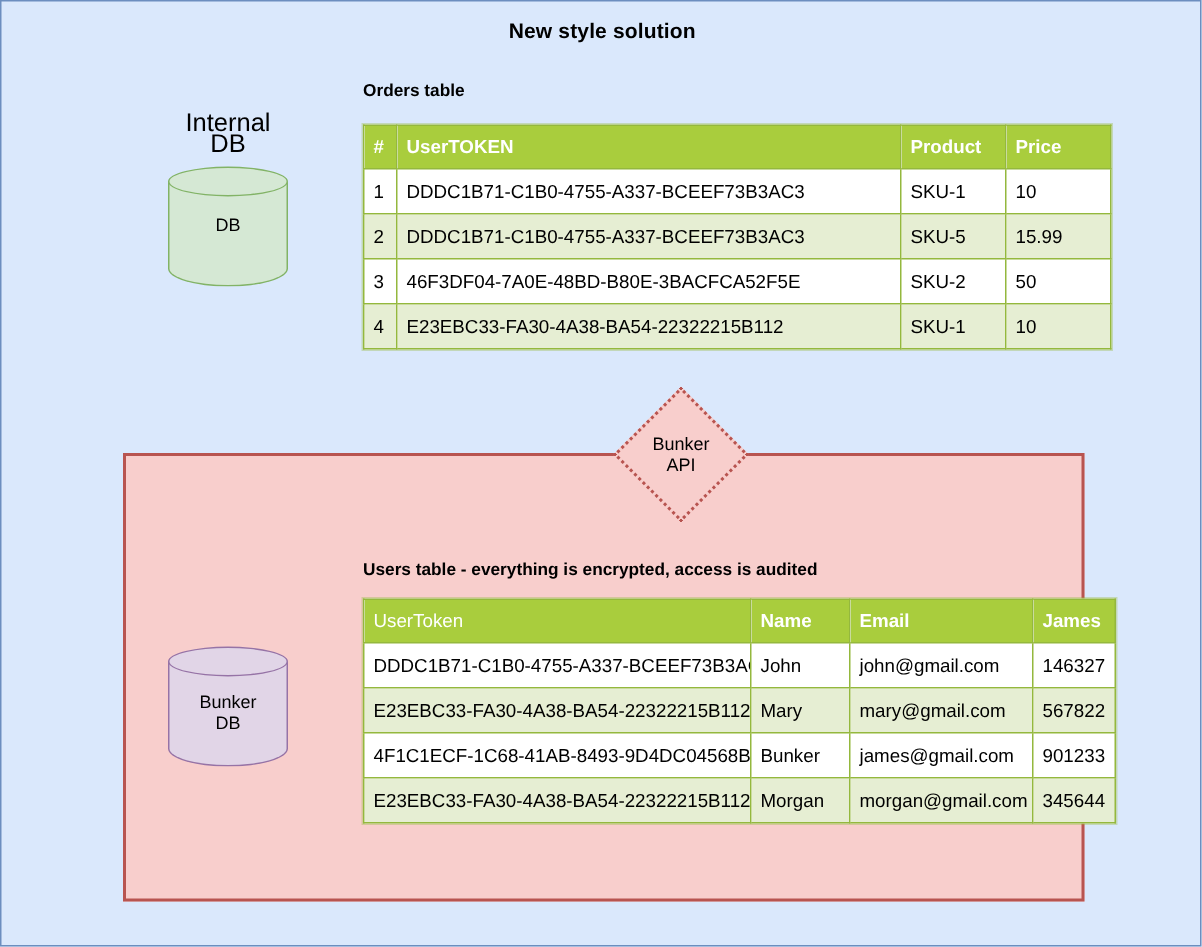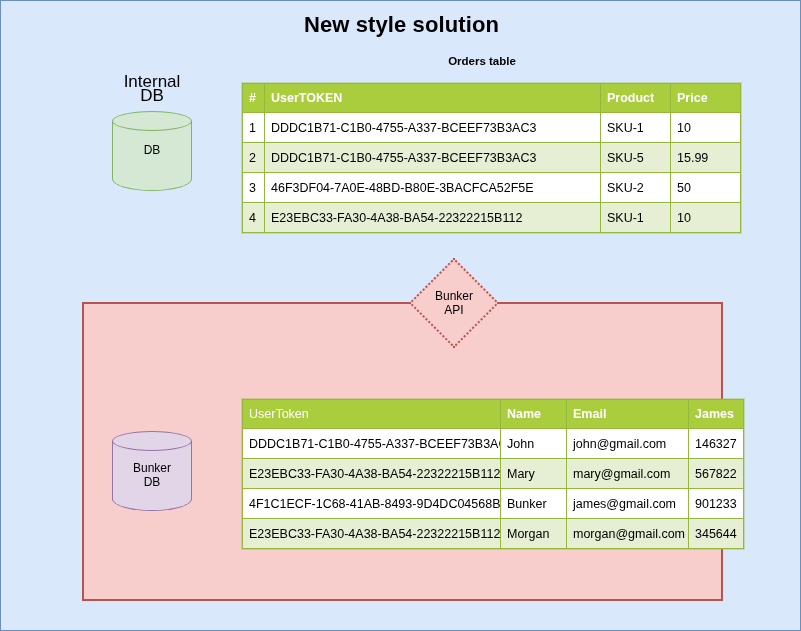--- a/index.html
+++ b/index.html
@@ -22,28 +22,27 @@
     overflow: hidden;
   }
 
   
   .diagram-title {
     position: absolute;
     left: 0;
     top: 11px;
     width: 801px;
     text-align: center;
-    font-size: 22px;
+    font-size: 14px;
     font-weight: bold;
     color: #000000;
     letter-spacing: 0.1px;
   }
   .caption {
     position: absolute;
-    text-align: center;
     font-size: 11.5px;
     font-weight: bold;
     color: #000000;
   }
   #orders-caption {
     left: 241px;
     top: 54px;
     width: 480px;
   }
   #service-title {
@@ -275,20 +274,21 @@
 
   <div class="cyl" id="bunker-db-cyl">
     <div class="body"></div>
     <div class="top"></div>
     <div class="cyl-label">
       <span>Bunker</span><br>
       <span>DB</span>
     </div>
   </div>
 
+  <div class="caption" id="users-caption">Users table - everything is encrypted, access is audited</div>
 
   <table class="grid" id="users-table">
     <colgroup>
       <col class="c-token">
         <col class="c-name">
         <col class="c-email">
         <col class="c-phone">
     </colgroup>
     <thead>
       <tr>

